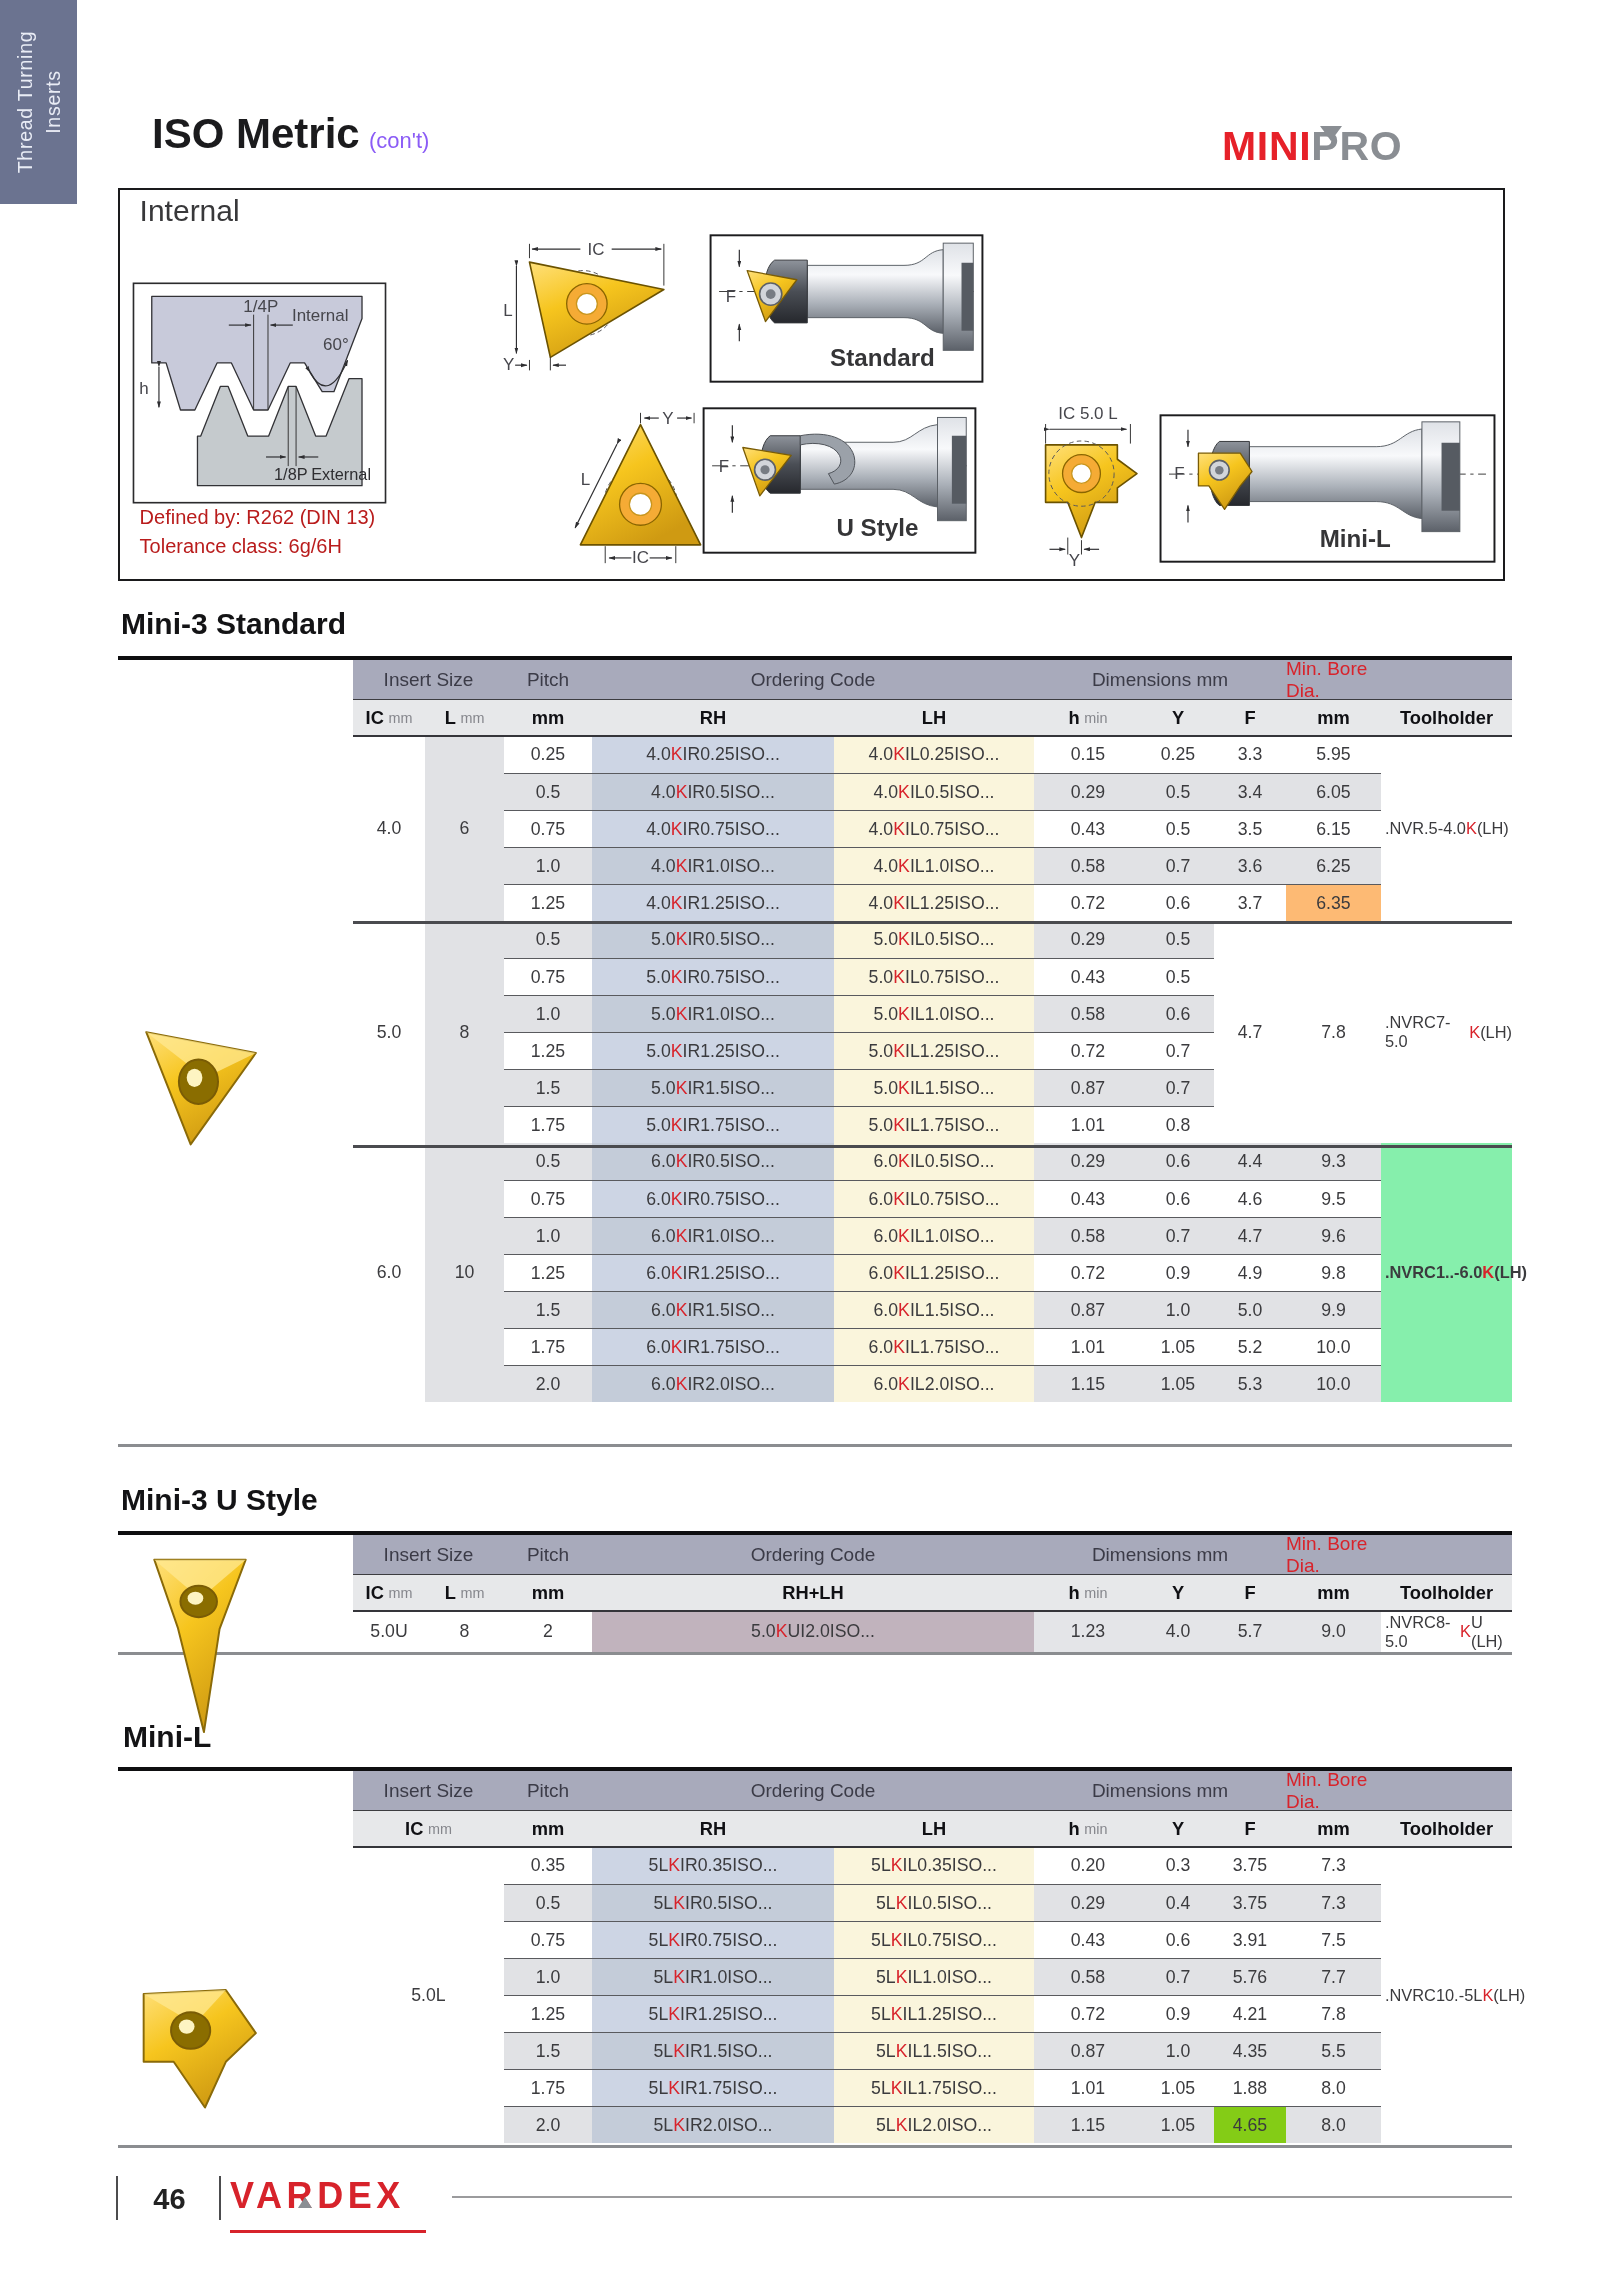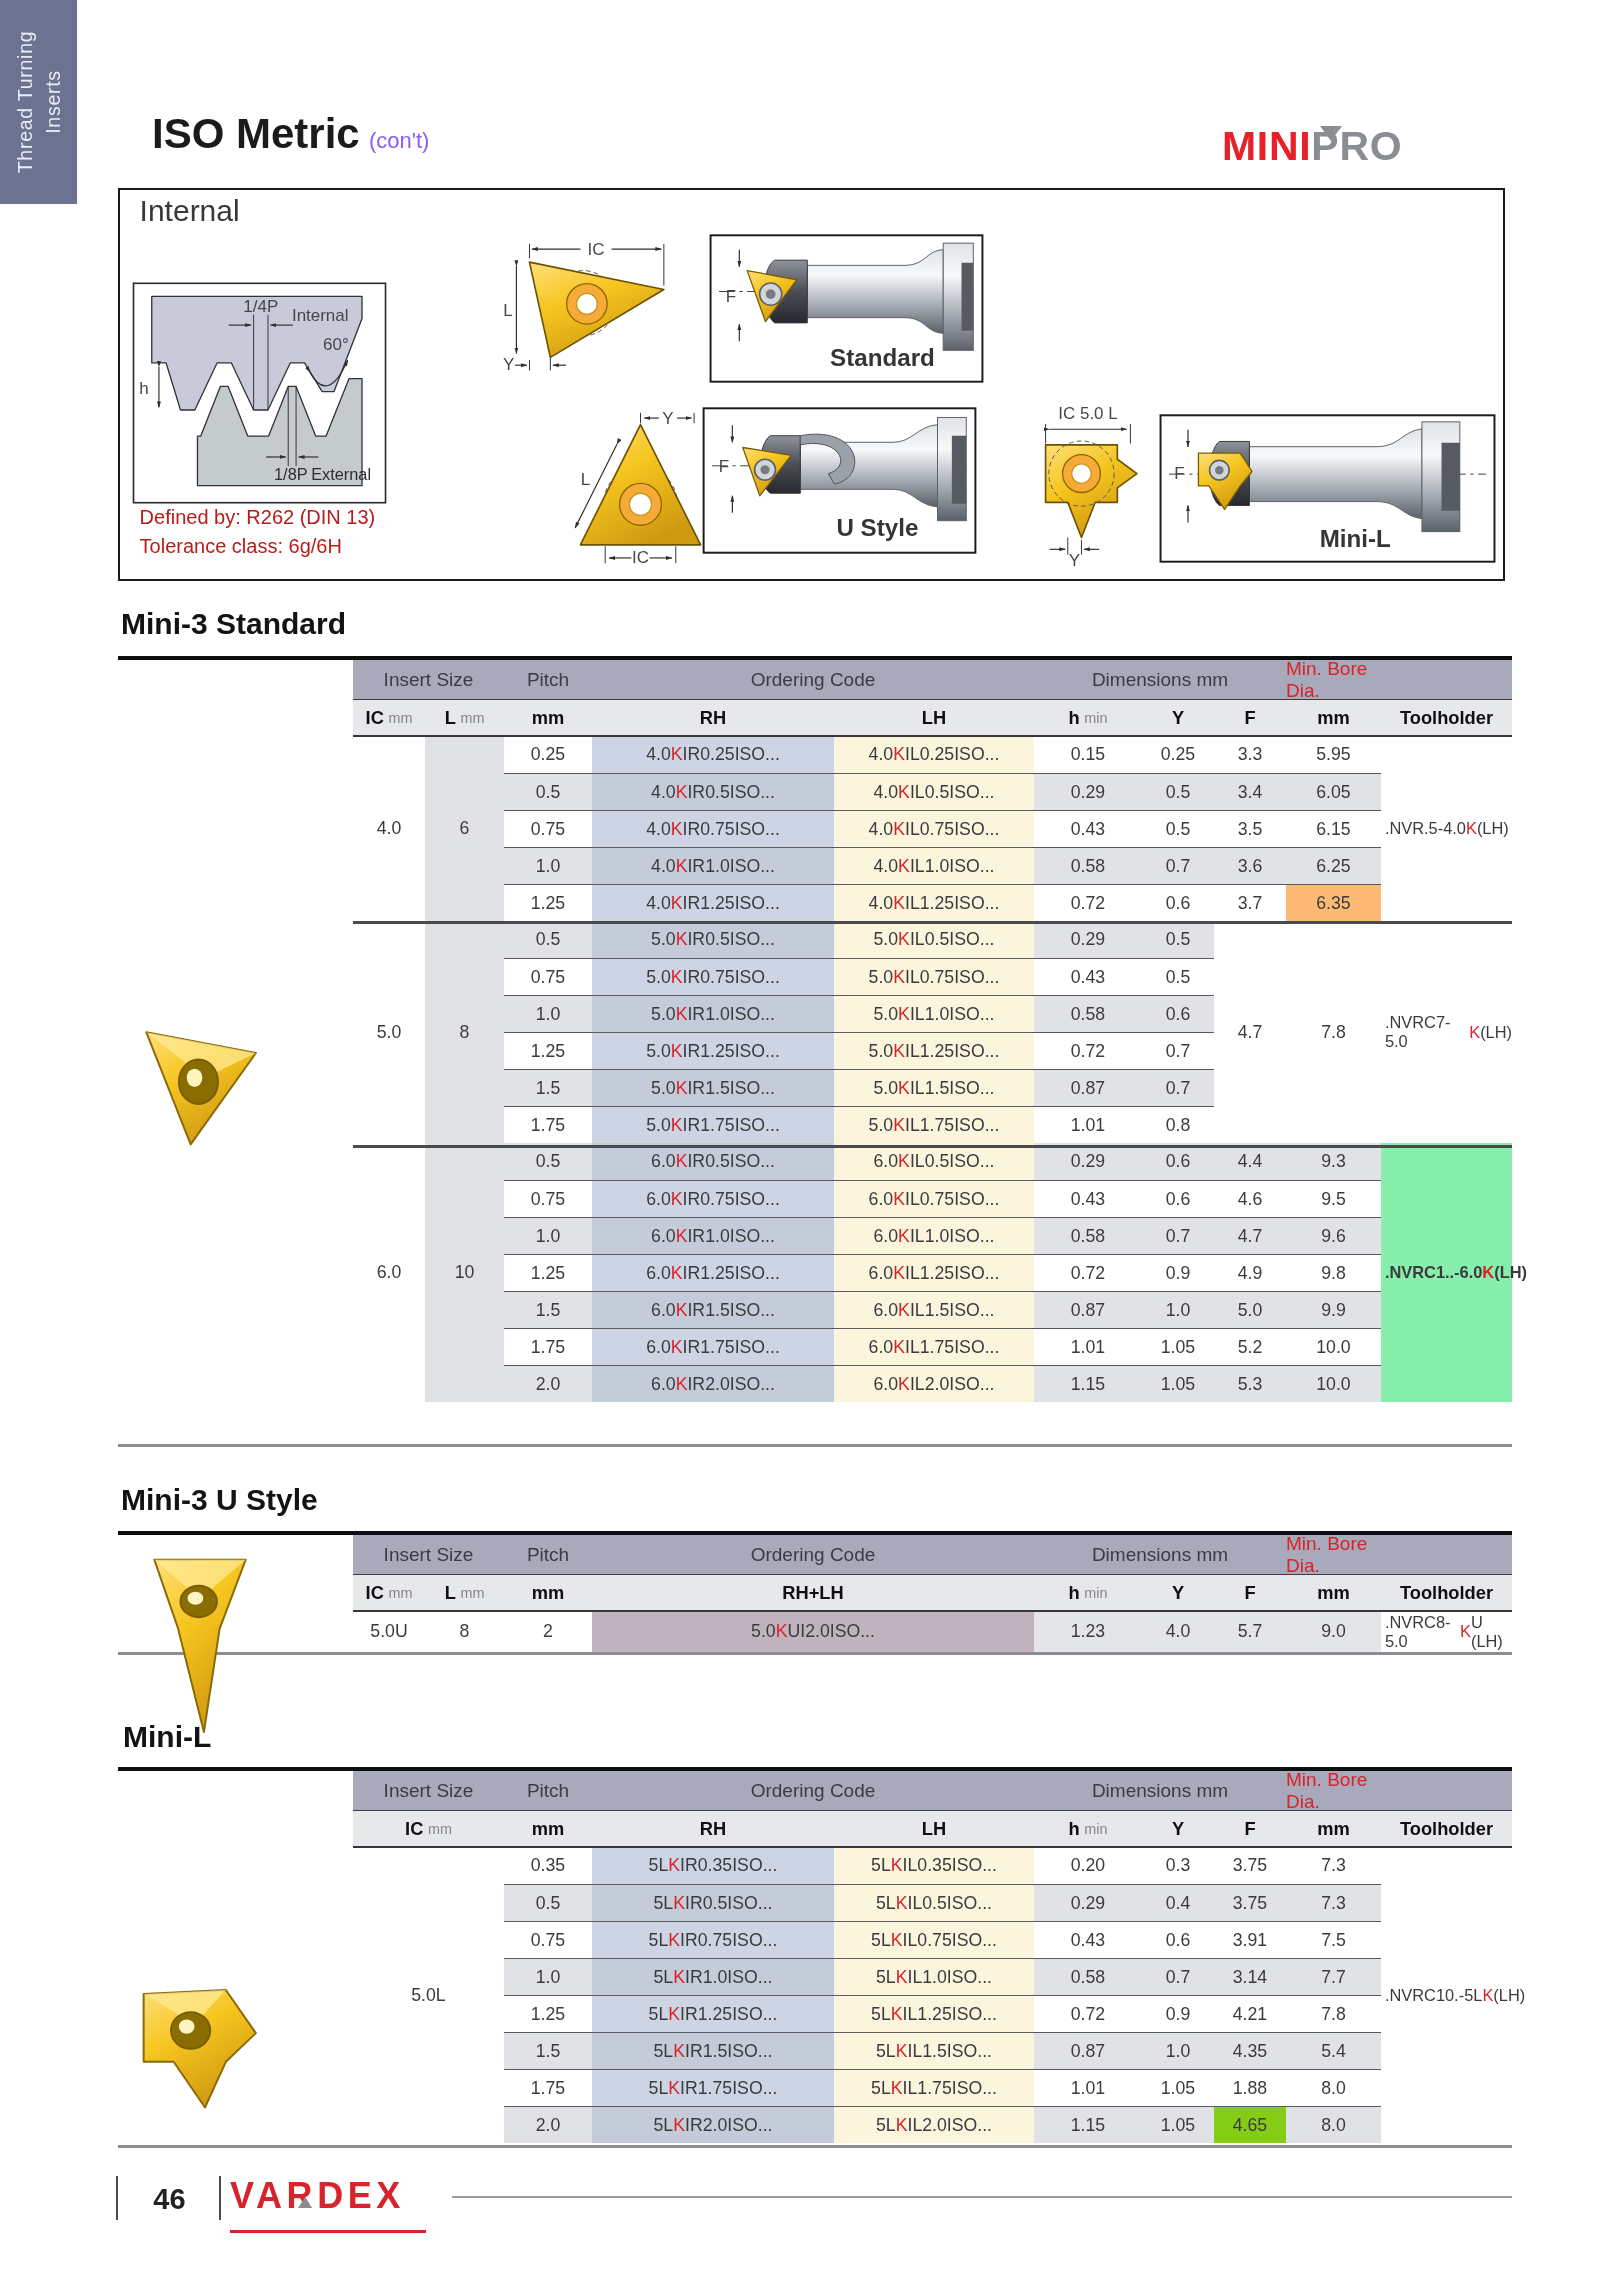--- a/index.html
+++ b/index.html
@@ -719,21 +719,21 @@
         <span class="redk">K</span>
         <span>IR1.0ISO...</span>
       </div>
       <div class="c lt" style="background: rgb(250, 245, 220); grid-area: 6 / 4 / span 1 / span 1;">
         <span>5L</span>
         <span class="redk">K</span>
         <span>IL1.0ISO...</span>
       </div>
       <div class="c lt" style="background: rgb(225, 226, 229); grid-area: 6 / 5 / span 1 / span 1;">0.58</div>
       <div class="c lt" style="background: rgb(225, 226, 229); grid-area: 6 / 6 / span 1 / span 1;">0.7</div>
-      <div class="c lt" style="background: rgb(225, 226, 229); grid-area: 6 / 7 / span 1 / span 1;">3.14</div>
+      <div class="c lt" style="background: rgb(225, 226, 229); grid-area: 6 / 7 / span 1 / span 1;">5.76</div>
       <div class="c lt" style="background: rgb(225, 226, 229); grid-area: 6 / 8 / span 1 / span 1;">7.7</div>
       <div class="c lt" style="background: rgb(255, 255, 255); grid-area: 7 / 2 / span 1 / span 1;">1.25</div>
       <div class="c lt" style="background: rgb(205, 213, 228); grid-area: 7 / 3 / span 1 / span 1;">
         <span>5L</span>
         <span class="redk">K</span>
         <span>IR1.25ISO...</span>
       </div>
       <div class="c lt" style="background: rgb(250, 245, 220); grid-area: 7 / 4 / span 1 / span 1;">
         <span>5L</span>
         <span class="redk">K</span>
@@ -750,21 +750,21 @@
         <span>IR1.5ISO...</span>
       </div>
       <div class="c lt" style="background: rgb(250, 245, 220); grid-area: 8 / 4 / span 1 / span 1;">
         <span>5L</span>
         <span class="redk">K</span>
         <span>IL1.5ISO...</span>
       </div>
       <div class="c lt" style="background: rgb(225, 226, 229); grid-area: 8 / 5 / span 1 / span 1;">0.87</div>
       <div class="c lt" style="background: rgb(225, 226, 229); grid-area: 8 / 6 / span 1 / span 1;">1.0</div>
       <div class="c lt" style="background: rgb(225, 226, 229); grid-area: 8 / 7 / span 1 / span 1;">4.35</div>
-      <div class="c lt" style="background: rgb(225, 226, 229); grid-area: 8 / 8 / span 1 / span 1;">5.4</div>
+      <div class="c lt" style="background: rgb(225, 226, 229); grid-area: 8 / 8 / span 1 / span 1;">5.5</div>
       <div class="c lt" style="background: rgb(255, 255, 255); grid-area: 9 / 2 / span 1 / span 1;">1.75</div>
       <div class="c lt" style="background: rgb(205, 213, 228); grid-area: 9 / 3 / span 1 / span 1;">
         <span>5L</span>
         <span class="redk">K</span>
         <span>IR1.75ISO...</span>
       </div>
       <div class="c lt" style="background: rgb(250, 245, 220); grid-area: 9 / 4 / span 1 / span 1;">
         <span>5L</span>
         <span class="redk">K</span>
         <span>IL1.75ISO...</span>

